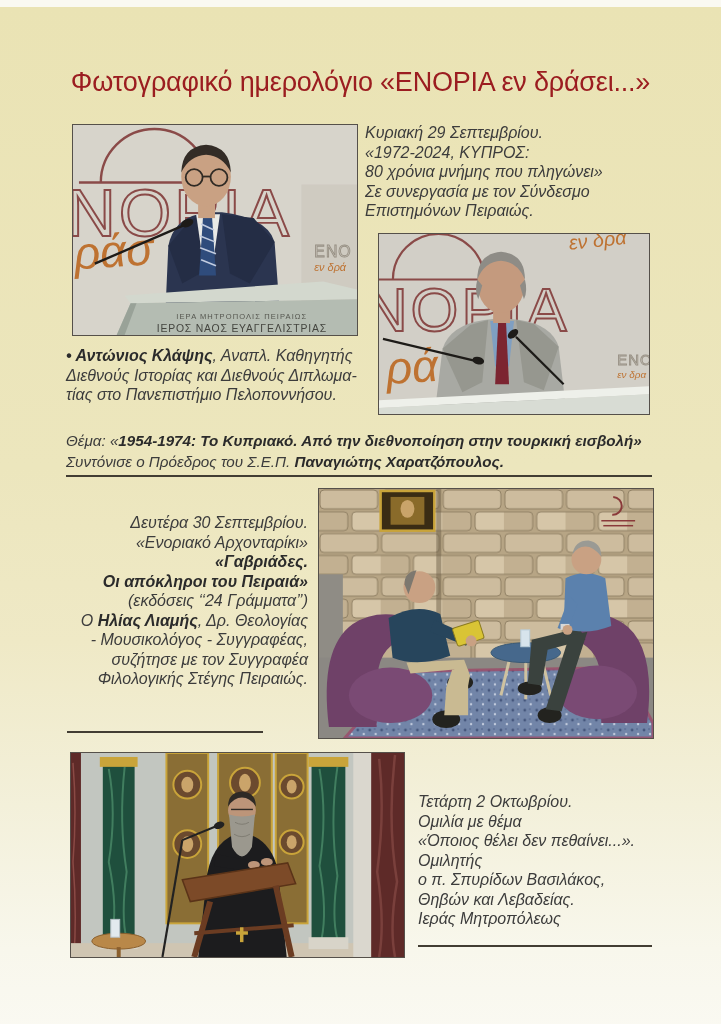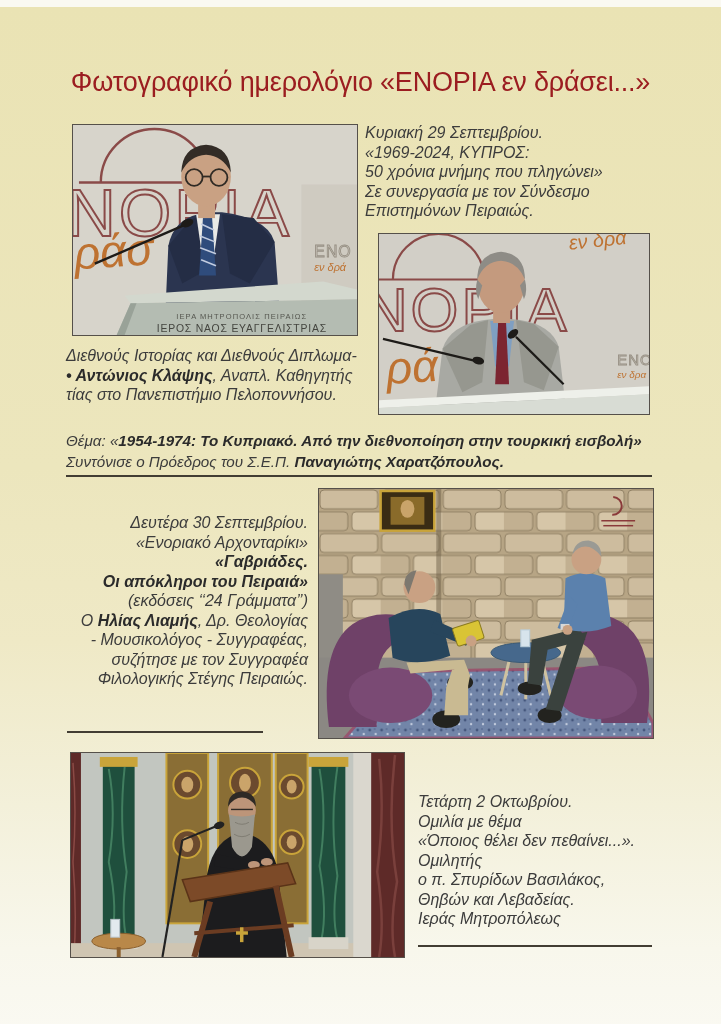--- a/index.html
+++ b/index.html
@@ -79,22 +79,22 @@
       </g>
       <g>
         <line x1="22" y1="140" x2="112" y2="101" stroke="#1D1B18" stroke-width="2.4"></line>
         <ellipse cx="115" cy="99" rx="6.5" ry="4" fill="#1D1B18" transform="rotate(-22 115 99)"></ellipse>
       </g>
     </svg>
   </div>
 
   <div class="tb t1">
     <div class="ln">Κυριακή 29 Σεπτεμβρίου.</div>
-    <div class="ln">«1969-2024, ΚΥΠΡΟΣ:</div>
-    <div class="ln">50 χρόνια μνήμης που πληγώνει»</div>
+    <div class="ln">«1972-2024, ΚΥΠΡΟΣ:</div>
+    <div class="ln">80 χρόνια μνήμης που πληγώνει»</div>
     <div class="ln">Σε συνεργασία με τον Σύνδεσμο</div>
     <div class="ln">Επιστημόνων Πειραιώς.</div>
   </div>
 
   <div class="photo p2">
     <svg viewBox="0 0 272 182" preserveAspectRatio="none">
       <rect width="272" height="182" fill="#D2CFC7"></rect>
       <g stroke="#8A4A48" stroke-width="2.2" fill="none">
         <path d="M14 46 A46 46 0 0 1 106 46"></path>
         <line x1="0" y1="46" x2="122" y2="46"></line>
@@ -125,22 +125,22 @@
       <g stroke="#1D1B18" stroke-width="2.2">
         <line x1="4" y1="106" x2="96" y2="128"></line>
         <line x1="186" y1="152" x2="138" y2="104"></line>
         <ellipse cx="100" cy="128" rx="6" ry="3.8" fill="#1D1B18" stroke="none" transform="rotate(14 100 128)"></ellipse>
         <ellipse cx="135" cy="101" rx="6" ry="3.8" fill="#1D1B18" stroke="none" transform="rotate(-40 135 101)"></ellipse>
       </g>
     </svg>
   </div>
 
   <div class="tb t2">
+    <div class="ln"><span class="b">• </span><span class="b">Αντώνιος Κλάψης</span><span>, Αναπλ. Καθηγητής</span></div>
     <div class="ln">Διεθνούς Ιστορίας και Διεθνούς Διπλωμα-</div>
-    <div class="ln"><span class="b">• </span><span class="b">Αντώνιος Κλάψης</span><span>, Αναπλ. Καθηγητής</span></div>
     <div class="ln">τίας στο Πανεπιστήμιο Πελοποννήσου.</div>
   </div>
 
   <div class="tb t3">
     <div class="ln"><span>Θέμα: «</span><span class="b">1954-1974: Το Κυπριακό. Από την διεθνοποίηση στην τουρκική εισβολή»</span></div>
     <div class="ln"><span>Συντόνισε ο Πρόεδρος του Σ.Ε.Π. </span><span class="b">Παναγιώτης Χαρατζόπουλος.</span></div>
   </div>
 
   <div class="sep sep1"></div>
 

